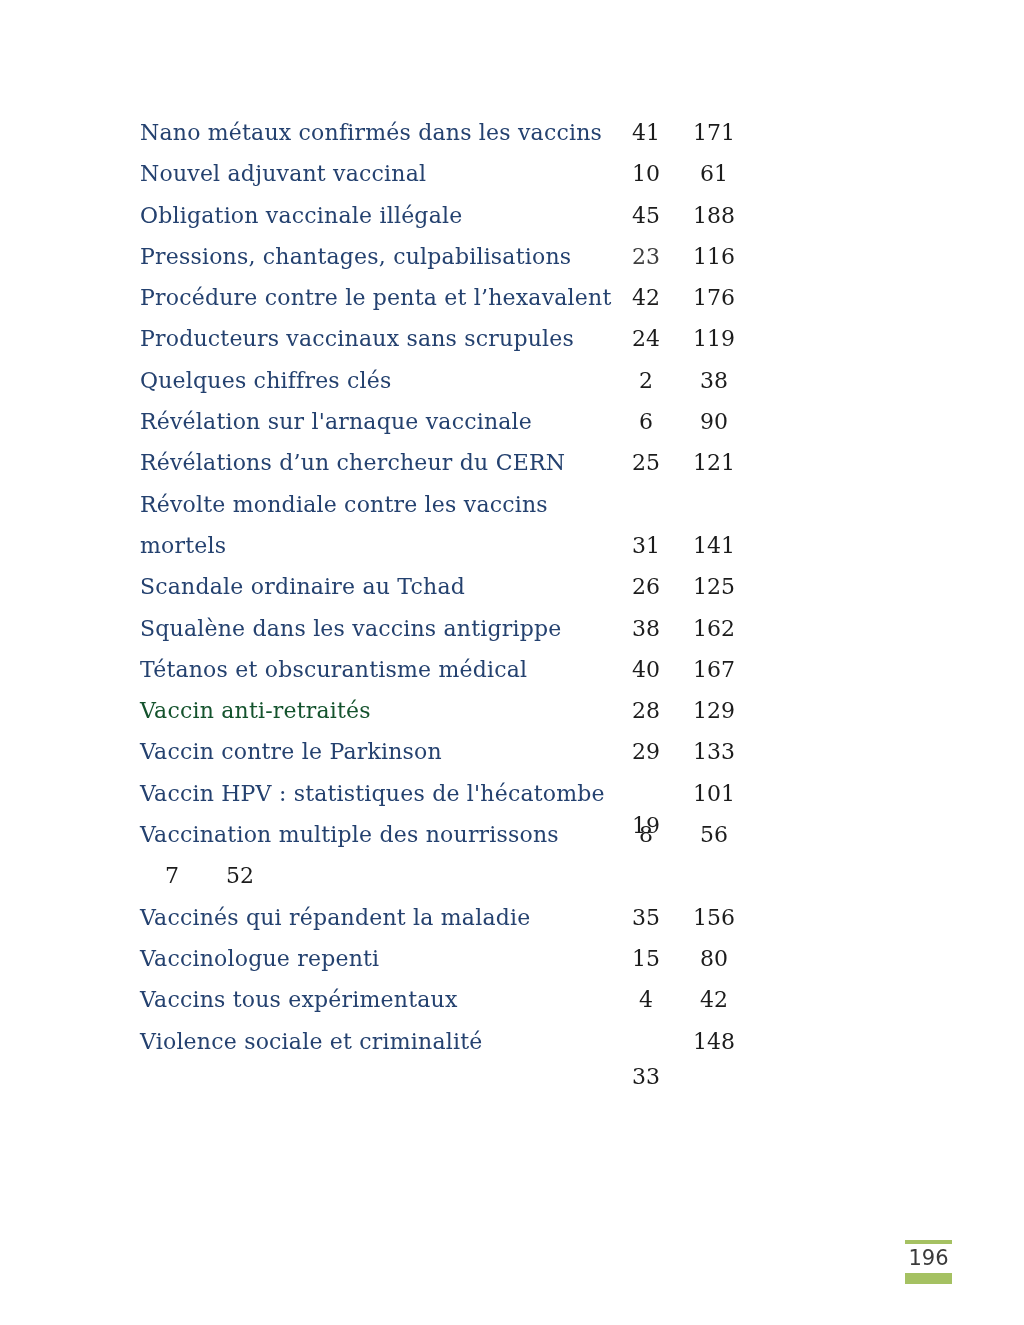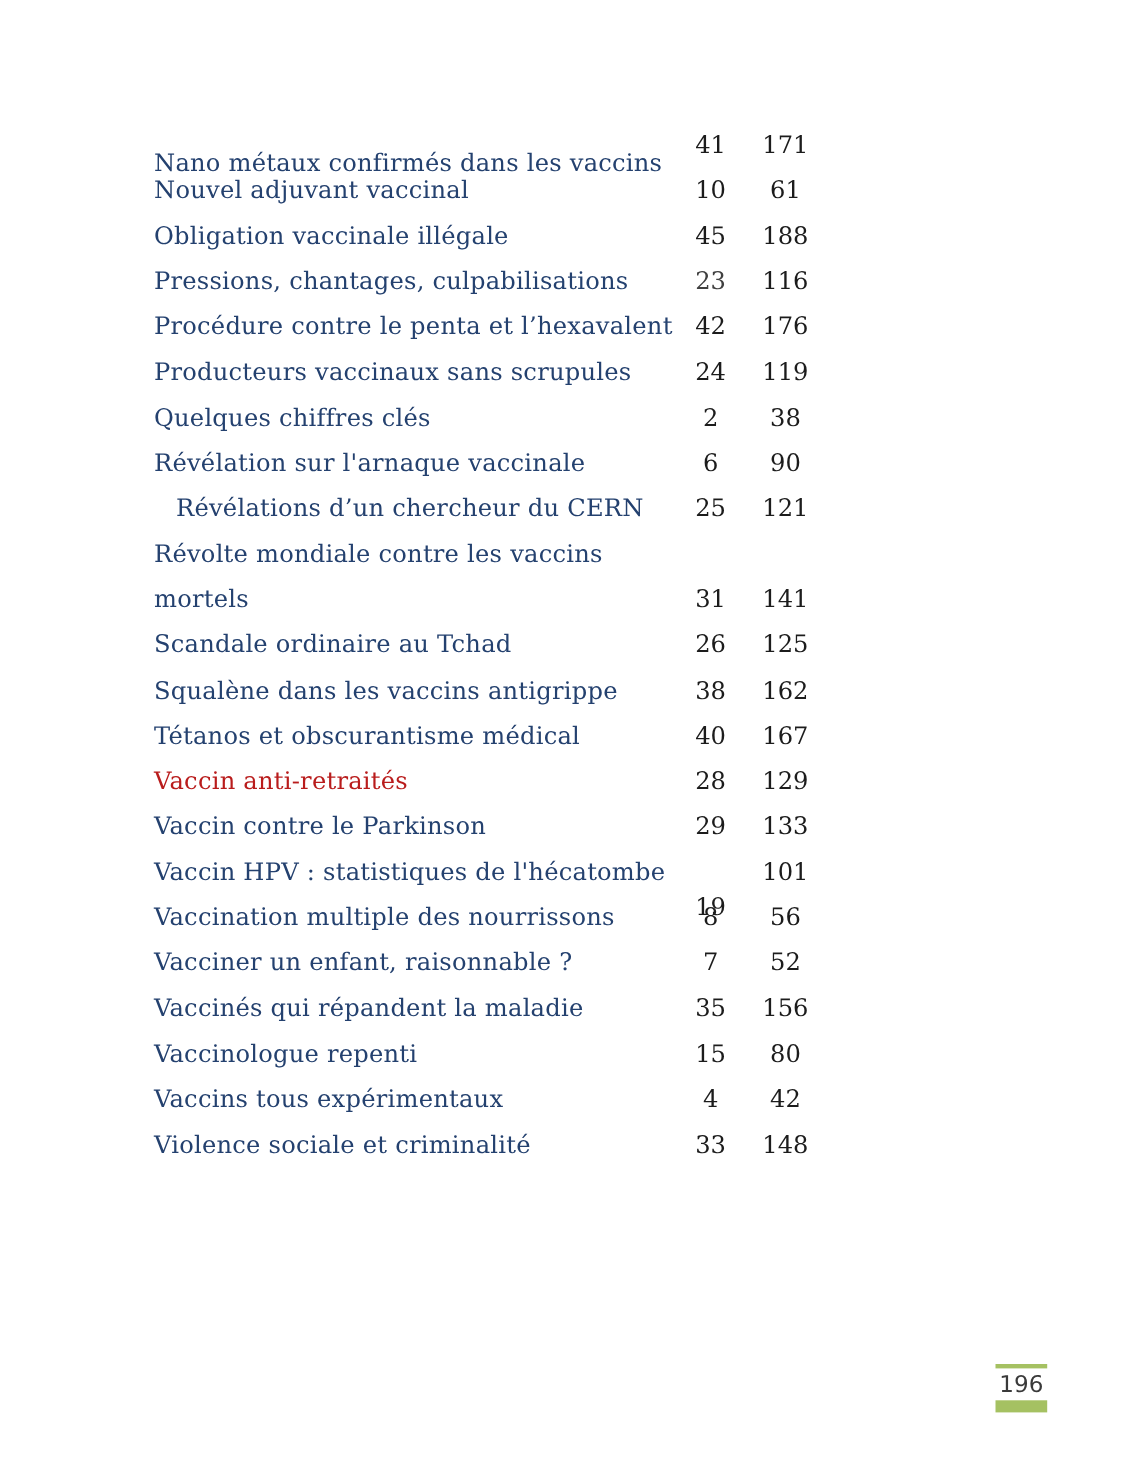--- a/index.html
+++ b/index.html
@@ -65,21 +65,21 @@
     height: 11px;
   }
 </style>
 </head>
 <body style="background: rgb(255, 255, 255);">
 
 <div class="page">
 
   <div class="toc">
       <div class="line">
-      <span class="t" style="color: rgb(36, 65, 111); margin-top: 16px;">Nano métaux confirmés dans les vaccins</span>
+      <span class="t" style="color: rgb(36, 65, 111);">Nano métaux confirmés dans les vaccins</span>
       <span class="c1" style="color: rgb(28, 28, 28);">41</span>
       <span class="c2" style="color: rgb(28, 28, 28);">171</span>
     </div>
       <div class="line">
       <span class="t" style="color: rgb(36, 65, 111);">Nouvel adjuvant vaccinal</span>
       <span class="c1" style="color: rgb(28, 28, 28);">10</span>
       <span class="c2" style="color: rgb(28, 28, 28);">61</span>
     </div>
       <div class="line">
       <span class="t" style="color: rgb(36, 65, 111);">Obligation vaccinale illégale</span>
@@ -105,21 +105,21 @@
       <span class="t" style="color: rgb(36, 65, 111);">Quelques chiffres clés</span>
       <span class="c1" style="color: rgb(28, 28, 28);">2</span>
       <span class="c2" style="color: rgb(28, 28, 28);">38</span>
     </div>
       <div class="line">
       <span class="t" style="color: rgb(36, 65, 111);">Révélation sur l'arnaque vaccinale</span>
       <span class="c1" style="color: rgb(28, 28, 28);">6</span>
       <span class="c2" style="color: rgb(28, 28, 28);">90</span>
     </div>
       <div class="line">
-      <span class="t" style="color: rgb(36, 65, 111); margin-left: 20px;">Révélations d’un chercheur du CERN</span>
+      <span class="t" style="color: rgb(36, 65, 111);">Révélations d’un chercheur du CERN</span>
       <span class="c1" style="color: rgb(28, 28, 28);">25</span>
       <span class="c2" style="color: rgb(28, 28, 28);">121</span>
     </div>
       <div class="line">
       <span class="t" style="color: rgb(36, 65, 111);">Révolte mondiale contre les vaccins</span>
       <span class="c1" style="color: rgb(28, 28, 28);"></span>
       <span class="c2" style="color: rgb(28, 28, 28);"></span>
     </div>
       <div class="line">
       <span class="t" style="color: rgb(36, 65, 111);">mortels</span>
@@ -135,62 +135,61 @@
       <span class="t" style="color: rgb(36, 65, 111);">Squalène dans les vaccins antigrippe</span>
       <span class="c1" style="color: rgb(28, 28, 28);">38</span>
       <span class="c2" style="color: rgb(28, 28, 28);">162</span>
     </div>
       <div class="line">
       <span class="t" style="color: rgb(36, 65, 111);">Tétanos et obscurantisme médical</span>
       <span class="c1" style="color: rgb(28, 28, 28);">40</span>
       <span class="c2" style="color: rgb(28, 28, 28);">167</span>
     </div>
       <div class="line">
-      <span class="t" style="color: #b91c1c;">Vaccin anti-retraités</span>
+      <span class="t" style="color: #14532d;">Vaccin anti-retraités</span>
       <span class="c1" style="color: rgb(28, 28, 28);">28</span>
       <span class="c2" style="color: rgb(28, 28, 28);">129</span>
     </div>
       <div class="line">
       <span class="t" style="color: rgb(36, 65, 111);">Vaccin contre le Parkinson</span>
       <span class="c1" style="color: rgb(28, 28, 28);">29</span>
       <span class="c2" style="color: rgb(28, 28, 28);">133</span>
     </div>
       <div class="line">
       <span class="t" style="color: rgb(36, 65, 111);">Vaccin HPV : statistiques de l'hécatombe</span>
       <span class="c1" style="color: rgb(28, 28, 28); margin-top: 32px;">19</span>
       <span class="c2" style="color: rgb(28, 28, 28);">101</span>
     </div>
       <div class="line">
       <span class="t" style="color: rgb(36, 65, 111);">Vaccination multiple des nourrissons</span>
       <span class="c1" style="color: rgb(28, 28, 28);">8</span>
       <span class="c2" style="color: rgb(28, 28, 28);">56</span>
     </div>
       <div class="line">
-      <span class="t" style="color: rgb(36, 65, 111);">Vacciner un enfant, raisonnable ?</span>
       <span class="c1" style="color: rgb(28, 28, 28);">7</span>
       <span class="c2" style="color: rgb(28, 28, 28);">52</span>
     </div>
       <div class="line">
       <span class="t" style="color: rgb(36, 65, 111);">Vaccinés qui répandent la maladie</span>
       <span class="c1" style="color: rgb(28, 28, 28);">35</span>
       <span class="c2" style="color: rgb(28, 28, 28);">156</span>
     </div>
       <div class="line">
       <span class="t" style="color: rgb(36, 65, 111);">Vaccinologue repenti</span>
       <span class="c1" style="color: rgb(28, 28, 28);">15</span>
       <span class="c2" style="color: rgb(28, 28, 28);">80</span>
     </div>
       <div class="line">
       <span class="t" style="color: rgb(36, 65, 111);">Vaccins tous expérimentaux</span>
       <span class="c1" style="color: rgb(28, 28, 28);">4</span>
       <span class="c2" style="color: rgb(28, 28, 28);">42</span>
     </div>
       <div class="line">
       <span class="t" style="color: rgb(36, 65, 111);">Violence sociale et criminalité</span>
-      <span class="c1" style="color: rgb(28, 28, 28);">33</span>
+      <span class="c1" style="color: rgb(28, 28, 28); margin-top: 35px;">33</span>
       <span class="c2" style="color: rgb(28, 28, 28);">148</span>
     </div>
     </div>
 
   <div class="footer">
     <div class="rule-top" style="background: rgb(165, 193, 98);"></div>
     <div class="pagenum" style="color: rgb(58, 58, 58);">196</div>
     <div class="rule-bottom" style="background: rgb(165, 193, 98);"></div>
   </div>
 

